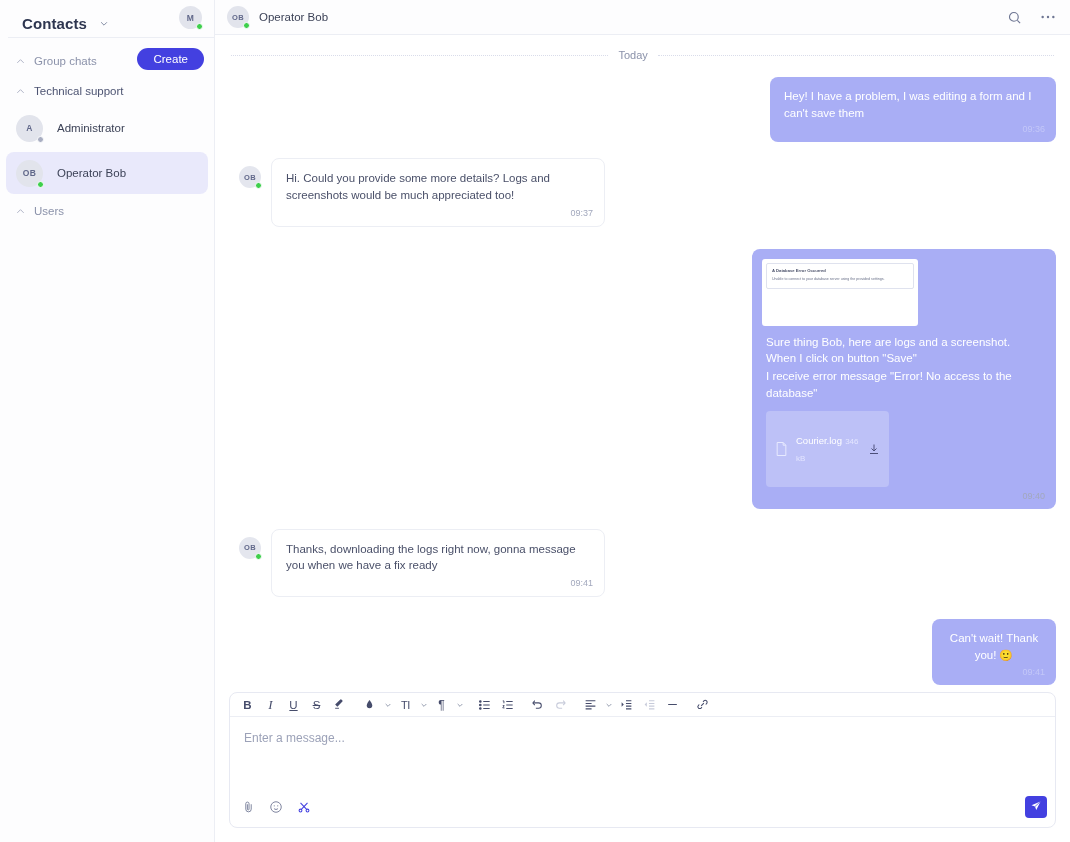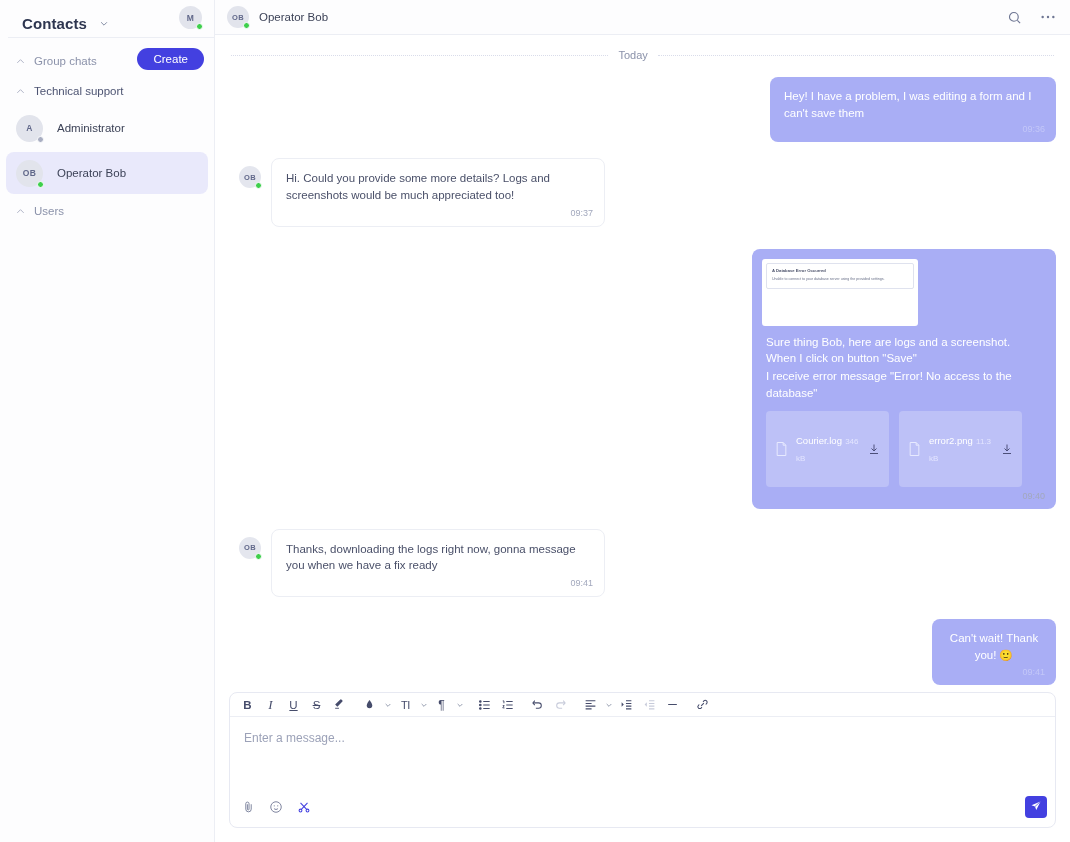--- a/index.html
+++ b/index.html
@@ -429,39 +429,20 @@
             <div class="file">
               <span class="file-doc">
                 <svg width="13" height="16" viewBox="0 0 24 28" fill="none" stroke="currentColor" stroke-width="1.8">
                     <path d="M4 2h11l5 5v19H4z"></path>
                     <path d="M15 2v5h5"></path>
                   </svg>
               </span>
               <span class="file-meta">
                 <span class="file-name">Courier.log</span>
                 <span class="file-size">346 kB</span>
-              </span>
-              <span class="file-dl">
-                <svg width="12" height="12" viewBox="0 0 24 24" fill="none" stroke="currentColor" stroke-width="2">
-                    <path d="M12 3v12"></path>
-                    <path d="M7 11l5 5 5-5"></path>
-                    <path d="M4 21h16"></path>
-                  </svg>
-              </span>
-            </div>
-            <div class="file">
-              <span class="file-doc">
-                <svg width="13" height="16" viewBox="0 0 24 28" fill="none" stroke="currentColor" stroke-width="1.8">
-                    <path d="M4 2h11l5 5v19H4z"></path>
-                    <path d="M15 2v5h5"></path>
-                  </svg>
-              </span>
-              <span class="file-meta">
-                <span class="file-name">error2.png</span>
-                <span class="file-size">11.3 kB</span>
               </span>
               <span class="file-dl">
                 <svg width="12" height="12" viewBox="0 0 24 24" fill="none" stroke="currentColor" stroke-width="2">
                     <path d="M12 3v12"></path>
                     <path d="M7 11l5 5 5-5"></path>
                     <path d="M4 21h16"></path>
                   </svg>
               </span>
             </div>
           </div>

